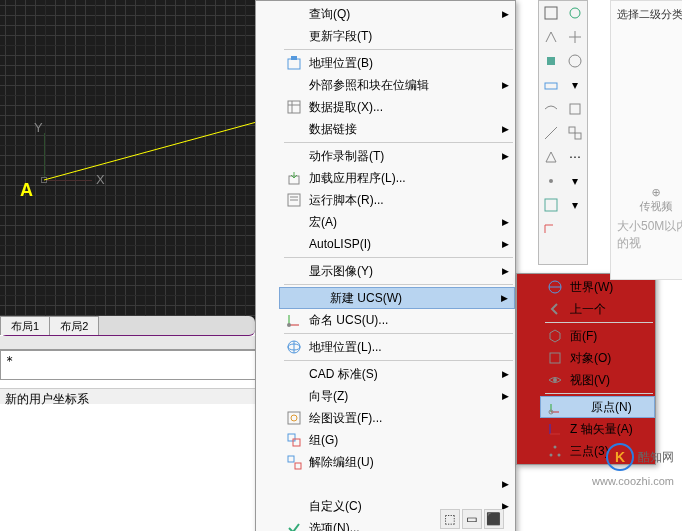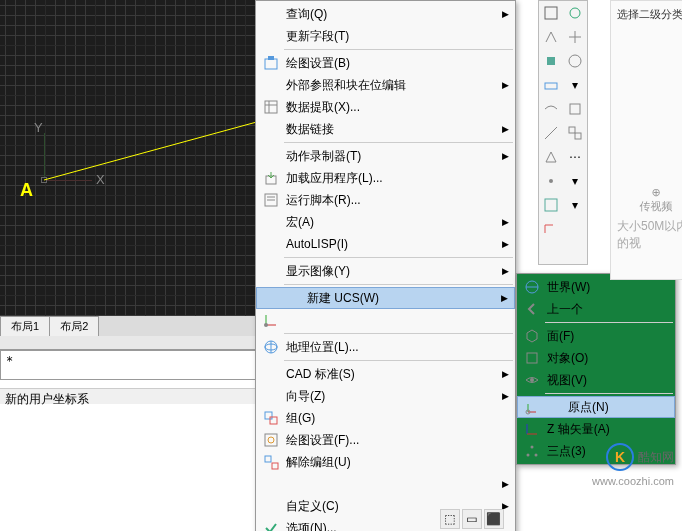--- a/index.html
+++ b/index.html
@@ -7,34 +7,34 @@
 .canvas{position:absolute;left:0;top:0;width:255px;height:325px;background:#1d1d1d;}
 .grid{position:absolute;inset:0;background-image:linear-gradient(#2a2a2a 1px,transparent 1px),linear-gradient(90deg,#2a2a2a 1px,transparent 1px),linear-gradient(#3a3a3a 1px,transparent 1px),linear-gradient(90deg,#3a3a3a 1px,transparent 1px);background-size:50px 50px,50px 50px,10px 10px,10px 10px;background-position:-5px -5px;}
 .yaxis{position:absolute;left:34px;top:120px;color:#888;font-size:13px;}
 .xaxis{position:absolute;left:96px;top:172px;color:#888;font-size:13px;}
 .ucs-y{position:absolute;left:44px;top:133px;width:1px;height:48px;background:#2e4d2e;}
 .ucs-x{position:absolute;left:44px;top:180px;width:48px;height:1px;background:#4a2e2e;}
 .ucs-origin{position:absolute;left:41px;top:177px;width:6px;height:6px;border:1px solid #666;background:#1d1d1d;}
 .pointA{position:absolute;left:20px;top:180px;color:#ffff00;font-size:18px;font-weight:bold;}
 .yellowline{position:absolute;left:44px;top:120px;width:220px;height:62px;}
 .yellowline svg{width:100%;height:100%;}
-.tabs{position:absolute;left:0;top:316px;width:255px;height:32px;background:#dcdcdc;display:flex;border-bottom:1px solid #701a75;}
+.tabs{position:absolute;left:0;top:316px;width:255px;height:20px;background:#dcdcdc;display:flex;border-bottom:1px solid #701a75;border-radius:6px;}
 .tab{padding:2px 10px;border:1px solid #999;border-bottom:none;background:#f0f0f0;margin-right:-1px;font-size:11px;cursor:pointer;}
 .spacer{position:absolute;left:0;top:336px;width:255px;height:14px;background:#e8e8e8;border-bottom:1px solid #999;}
 .cmdline{position:absolute;left:0;top:350px;width:261px;height:30px;background:#fff;border:1px solid #999;padding:3px 5px;font-family:monospace;}
 .statusbar{position:absolute;left:0;top:388px;width:261px;height:16px;background:#f0f0f0;border-top:1px solid #ccc;padding:2px 5px;}
 .menu{position:absolute;left:255px;top:0;width:261px;background:#f8f8f8;border:1px solid #999;box-shadow:2px 2px 5px rgba(0,0,0,0.3);padding:2px 0;}
-.menu-item{display:flex;align-items:center;height:22px;padding:0 20px 0 4px;cursor:pointer;position:relative;}
+.menu-item{display:flex;align-items:center;height:22px;padding:0 20px 0 4px;cursor:pointer;position:relative;margin-left:23px;}
 .menu-item.sel{background:#b8d4f0;border:1px solid #7da7d8;height:22px;gap:20px;}
 .menu-icon{width:22px;height:18px;display:flex;align-items:center;justify-content:center;margin-right:4px;}
 .menu-icon svg{width:16px;height:16px;}
 .menu-label{flex:1;}
 .menu-arrow{position:absolute;right:6px;font-size:9px;}
 .menu-sep{height:1px;background:#ccc;margin:2px 2px 2px 28px;}
-.submenu{position:absolute;left:516px;top:273px;width:160px;background:#15803d;border:1px solid #999;box-shadow:2px 2px 5px rgba(0,0,0,0.3);padding:2px 0;}
+.submenu{position:absolute;left:516px;top:273px;width:140px;background:#b91c1c;border:1px solid #999;box-shadow:2px 2px 5px rgba(0,0,0,0.3);padding:2px 0;}
 .rtoolbar{position:absolute;left:538px;top:0;width:50px;height:265px;background:#f4f4f4;border:1px solid #bbb;display:flex;flex-direction:column;}
 .rtool-row{display:flex;}
 .rtool{width:24px;height:24px;display:flex;align-items:center;justify-content:center;cursor:pointer;}
 .rtool svg{width:16px;height:16px;}
 .rpanel{position:absolute;left:610px;top:0;width:92px;height:280px;background:#fafafa;border:1px solid #ddd;padding:4px;}
 .rpanel-item{font-size:11px;color:#333;padding:2px;}
 .watermark{position:absolute;right:8px;bottom:60px;display:flex;align-items:center;gap:4px;color:#666;font-size:16px;}
 .wm-logo{width:28px;height:28px;border-radius:50%;border:2px solid #2a7de1;display:flex;align-items:center;justify-content:center;font-weight:bold;color:#f5a623;font-size:14px;}
 .wm-url{position:absolute;right:8px;bottom:44px;color:#999;font-size:11px;}
 .bottomtb{position:absolute;left:440px;bottom:2px;display:flex;gap:2px;}
@@ -77,21 +77,21 @@
       <span class="menu-label">更新字段(T)</span>
     </div>
     <div class="menu-sep"></div>
     <div class="menu-item">
       <span class="menu-icon">
         <svg viewBox="0 0 16 16">
           <rect x="2" y="4" width="12" height="10" fill="none" stroke="#59d"></rect>
           <rect x="5" y="1" width="6" height="4" fill="#59d"></rect>
         </svg>
       </span>
-      <span class="menu-label">绘图设置(B)</span>
+      <span class="menu-label">地理位置(B)</span>
     </div>
     <div class="menu-item">
       <span class="menu-icon"></span>
       <span class="menu-label">外部参照和块在位编辑</span>
       <span class="menu-arrow">▶</span>
     </div>
     <div class="menu-item">
       <span class="menu-icon">
         <svg viewBox="0 0 16 16">
           <rect x="2" y="2" width="12" height="12" fill="none" stroke="#888"></rect>
@@ -154,20 +154,21 @@
       <span class="menu-arrow">▶</span>
     </div>
     <div class="menu-item">
       <span class="menu-icon">
         <svg viewBox="0 0 16 16">
           <line x1="3" y1="13" x2="3" y2="3" stroke="#3a3"></line>
           <line x1="3" y1="13" x2="13" y2="13" stroke="#c33"></line>
           <circle cx="3" cy="13" r="2" fill="#888"></circle>
         </svg>
       </span>
+      <span class="menu-label">命名 UCS(U)...</span>
     </div>
     <div class="menu-sep"></div>
     <div class="menu-item">
       <span class="menu-icon">
         <svg viewBox="0 0 16 16">
           <circle cx="8" cy="8" r="6" fill="none" stroke="#59d"></circle>
           <ellipse cx="8" cy="8" rx="6" ry="3" fill="none" stroke="#59d"></ellipse>
           <line x1="8" y1="2" x2="8" y2="14" stroke="#59d"></line>
         </svg>
       </span>
@@ -180,34 +181,34 @@
       <span class="menu-arrow">▶</span>
     </div>
     <div class="menu-item">
       <span class="menu-icon"></span>
       <span class="menu-label">向导(Z)</span>
       <span class="menu-arrow">▶</span>
     </div>
     <div class="menu-item">
       <span class="menu-icon">
         <svg viewBox="0 0 16 16">
+          <rect x="2" y="2" width="12" height="12" fill="none" stroke="#888"></rect>
+          <circle cx="8" cy="8" r="3" fill="none" stroke="#d93"></circle>
+        </svg>
+      </span>
+      <span class="menu-label">绘图设置(F)...</span>
+    </div>
+    <div class="menu-item">
+      <span class="menu-icon">
+        <svg viewBox="0 0 16 16">
           <rect x="2" y="2" width="7" height="7" fill="none" stroke="#59d"></rect>
           <rect x="7" y="7" width="7" height="7" fill="none" stroke="#d55"></rect>
         </svg>
       </span>
       <span class="menu-label">组(G)</span>
-    </div>
-    <div class="menu-item">
-      <span class="menu-icon">
-        <svg viewBox="0 0 16 16">
-          <rect x="2" y="2" width="12" height="12" fill="none" stroke="#888"></rect>
-          <circle cx="8" cy="8" r="3" fill="none" stroke="#d93"></circle>
-        </svg>
-      </span>
-      <span class="menu-label">绘图设置(F)...</span>
     </div>
     <div class="menu-item">
       <span class="menu-icon">
         <svg viewBox="0 0 16 16">
           <rect x="2" y="2" width="6" height="6" fill="none" stroke="#59d"></rect>
           <rect x="9" y="9" width="6" height="6" fill="none" stroke="#d55"></rect>
         </svg>
       </span>
       <span class="menu-label">解除编组(U)</span>
     </div>

